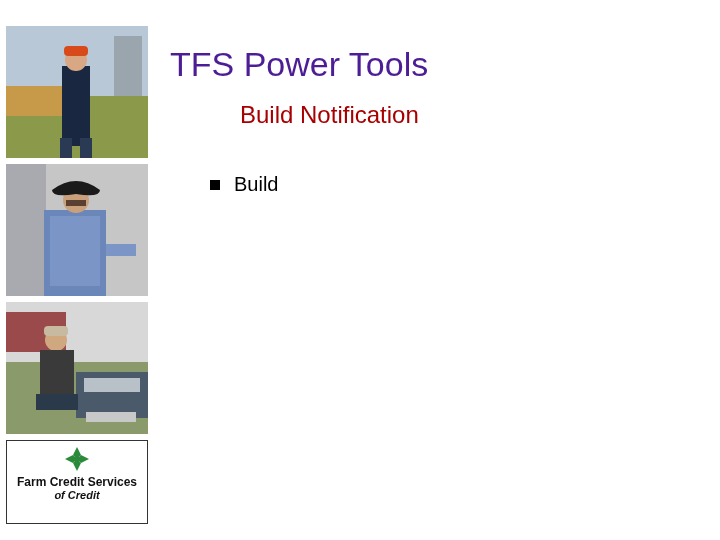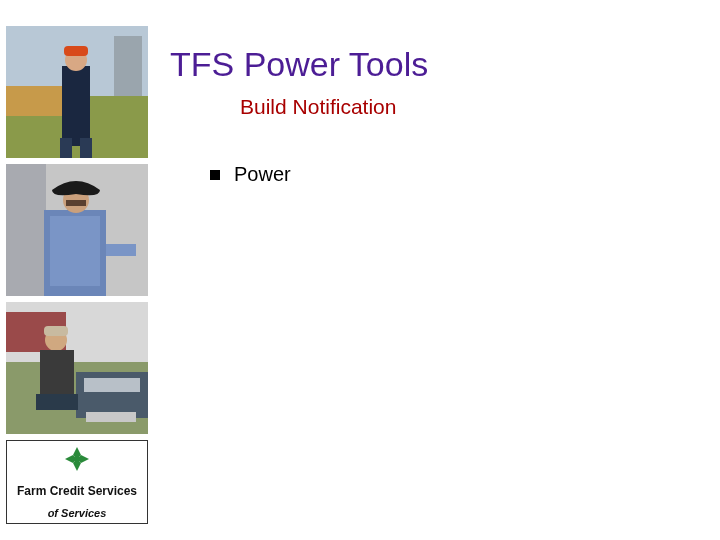--- a/index.html
+++ b/index.html
@@ -29,21 +29,21 @@
   }
   .photo svg { width: 100%; height: 100%; display: block; }
   .logo-box {
     width: 142px;
     height: 84px;
     border: 1px solid #333;
     background: #fff;
     display: flex;
     flex-direction: column;
     align-items: center;
-    justify-content: space-between;
+    justify-content: flex-start;
     padding: 4px;
   }
   .logo-mark {
     width: 28px;
     height: 28px;
     position: relative;
     margin-bottom: 3px;
   }
   .logo-mark svg { width: 100%; height: 100%; }
   .logo-text1 {
@@ -65,23 +65,23 @@
     left: 170px;
     top: 46px;
     right: 20px;
   }
   .title {
     font-size: 34px;
     color: #4c1d95;
     line-height: 1.1;
   }
   .subtitle {
-    font-size: 21px;
+    font-size: 24px;
     color: #a80000;
-    margin-top: 12px;
+    margin-top: 18px;
     margin-left: 70px;
   }
   .bullets {
     margin-top: 44px;
     margin-left: 40px;
   }
   .bullet-row {
     display: flex;
     align-items: center;
     gap: 14px;
@@ -150,27 +150,27 @@
         <g fill="#2a8a3a">
           <path d="M14 2 L18 10 L14 14 L10 10 Z"></path>
           <path d="M14 26 L18 18 L14 14 L10 18 Z"></path>
           <path d="M2 14 L10 10 L14 14 L10 18 Z"></path>
           <path d="M26 14 L18 10 L14 14 L18 18 Z"></path>
           <rect x="12" y="12" width="4" height="4" fill="#2a8a3a"></rect>
         </g>
       </svg>
     </div>
     <div class="logo-text1">Farm Credit Services</div>
-    <div class="logo-text2">of Services</div>
+    <div class="logo-text2">of Credit</div>
   </div>
 
 </div>
 
 <div class="content">
   <div class="title">TFS Power Tools</div>
   <div class="subtitle">Build Notification</div>
   <div class="bullets">
     <div class="bullet-row">
       <div class="bullet-square"></div>
-      <div class="bullet-text">Power</div>
+      <div class="bullet-text">Build</div>
     </div>
   </div>
 </div>
 
 </body></html>

